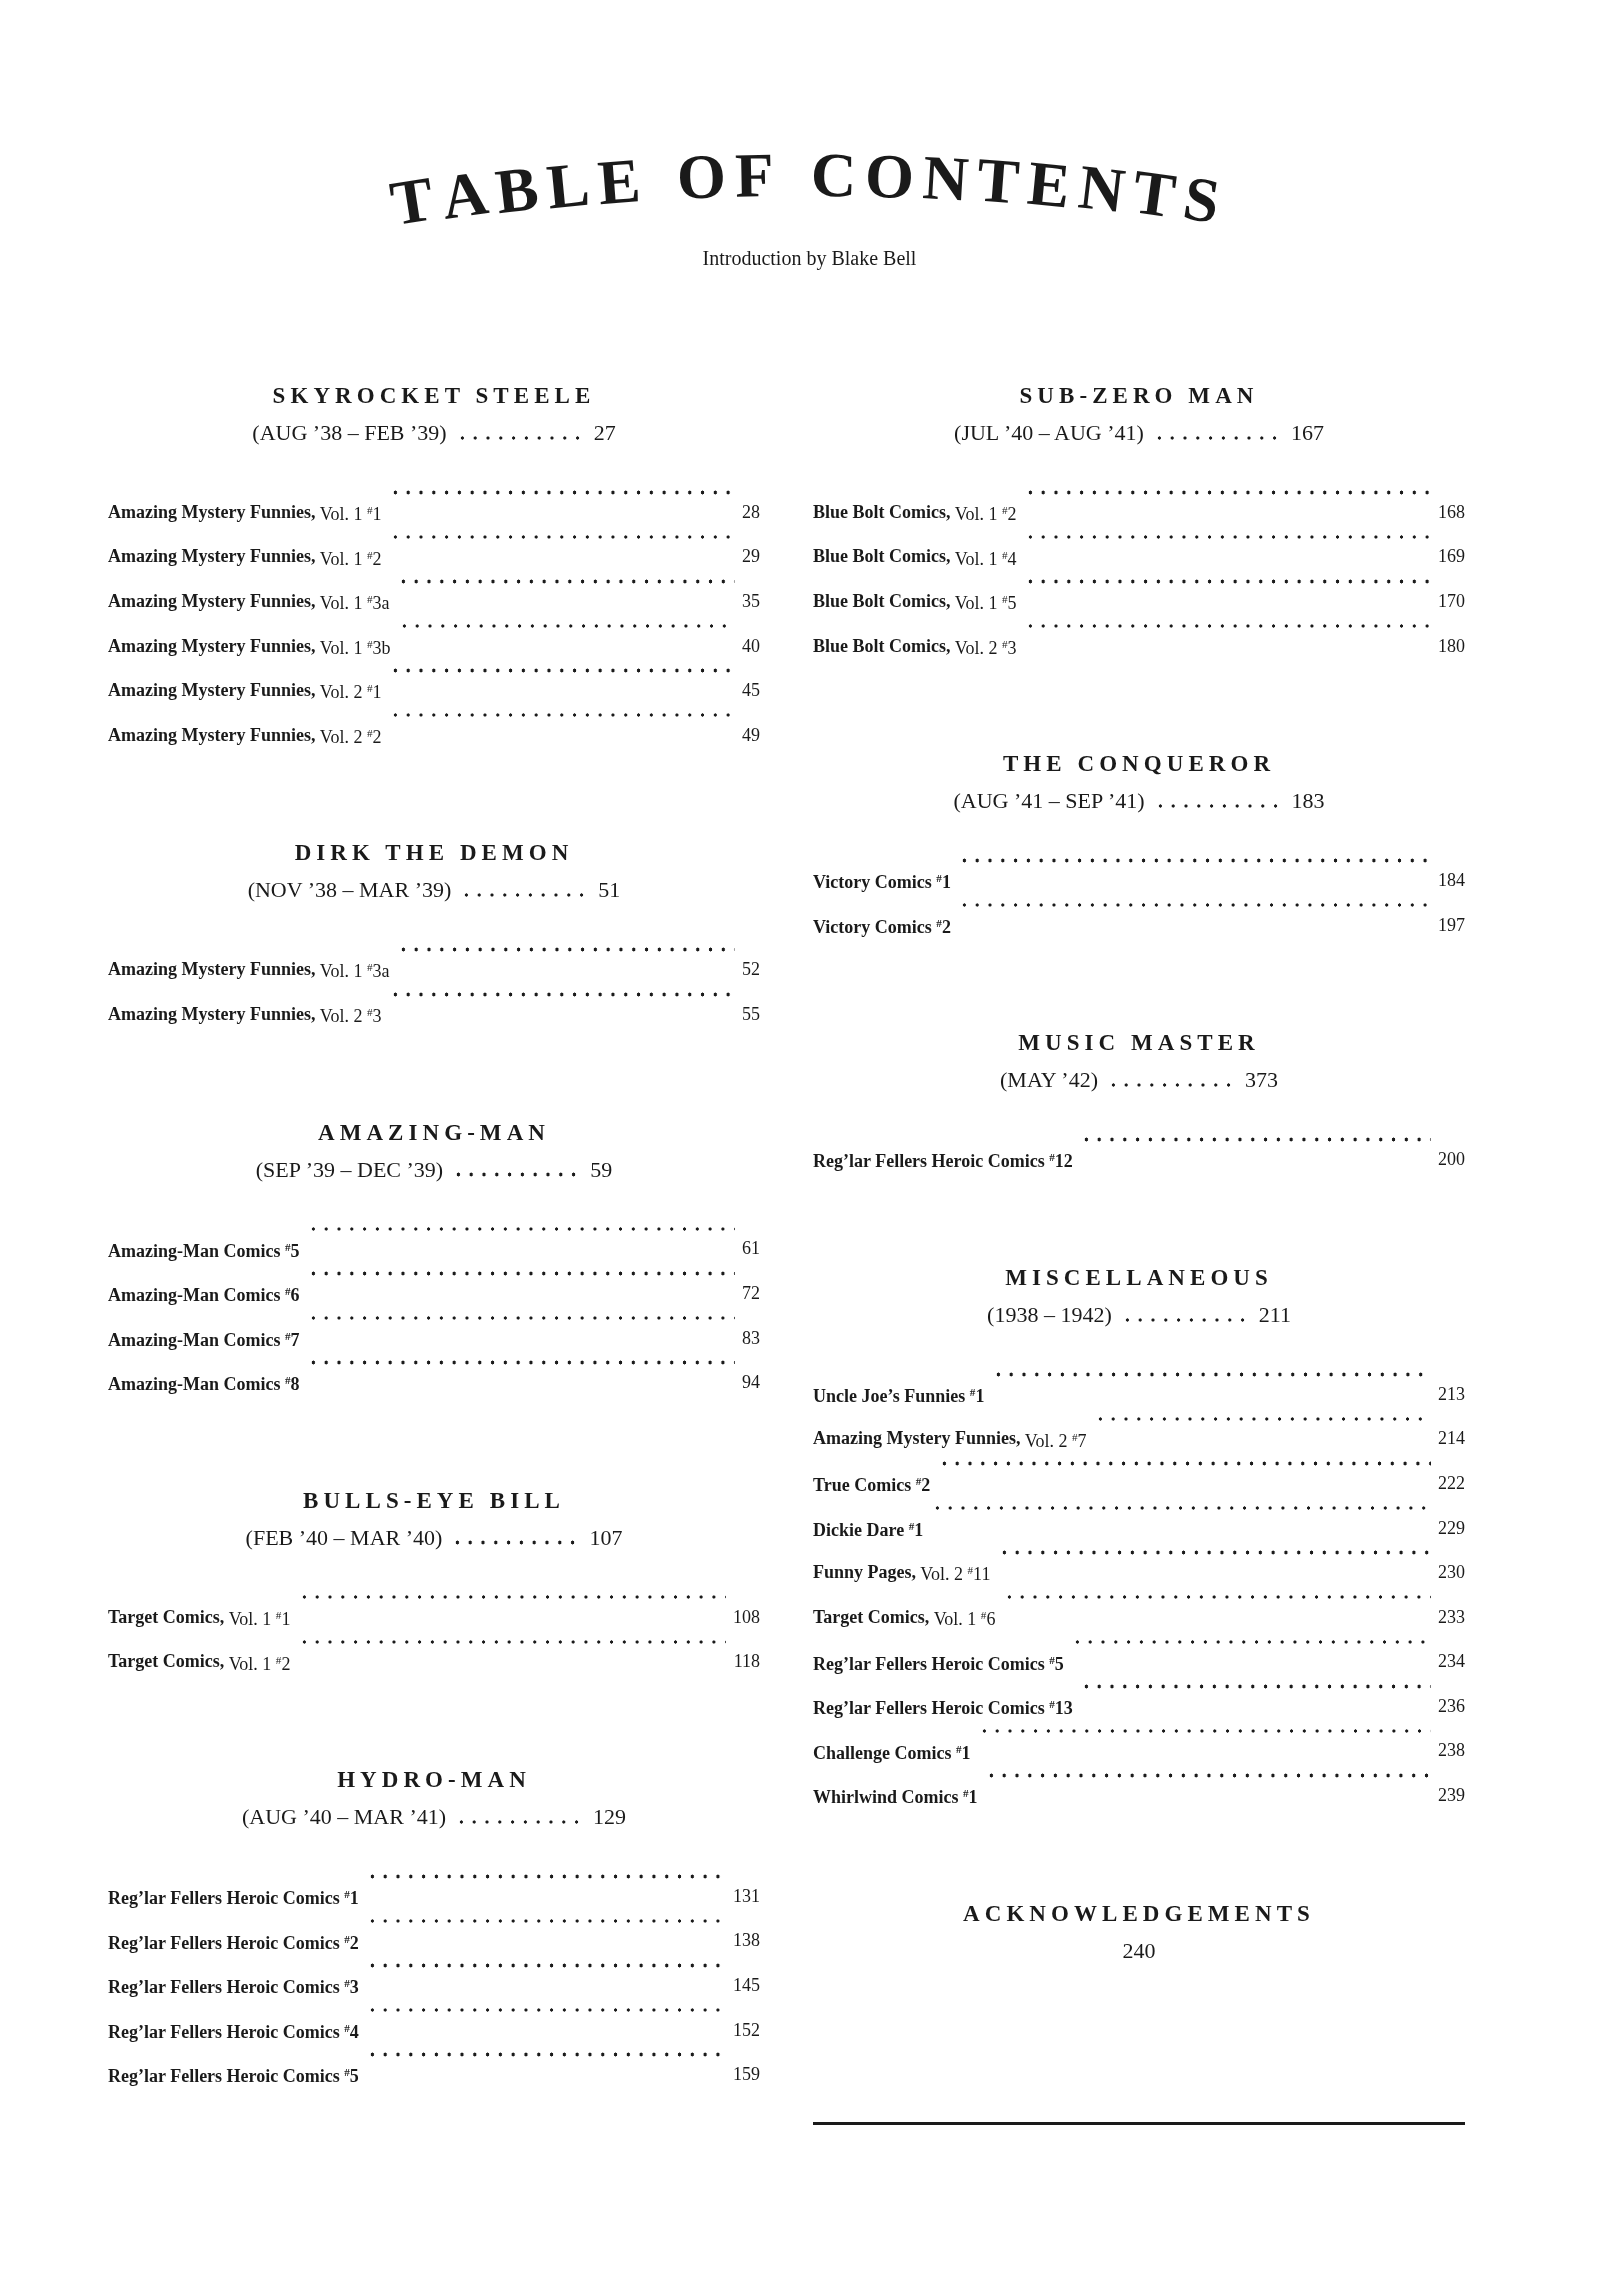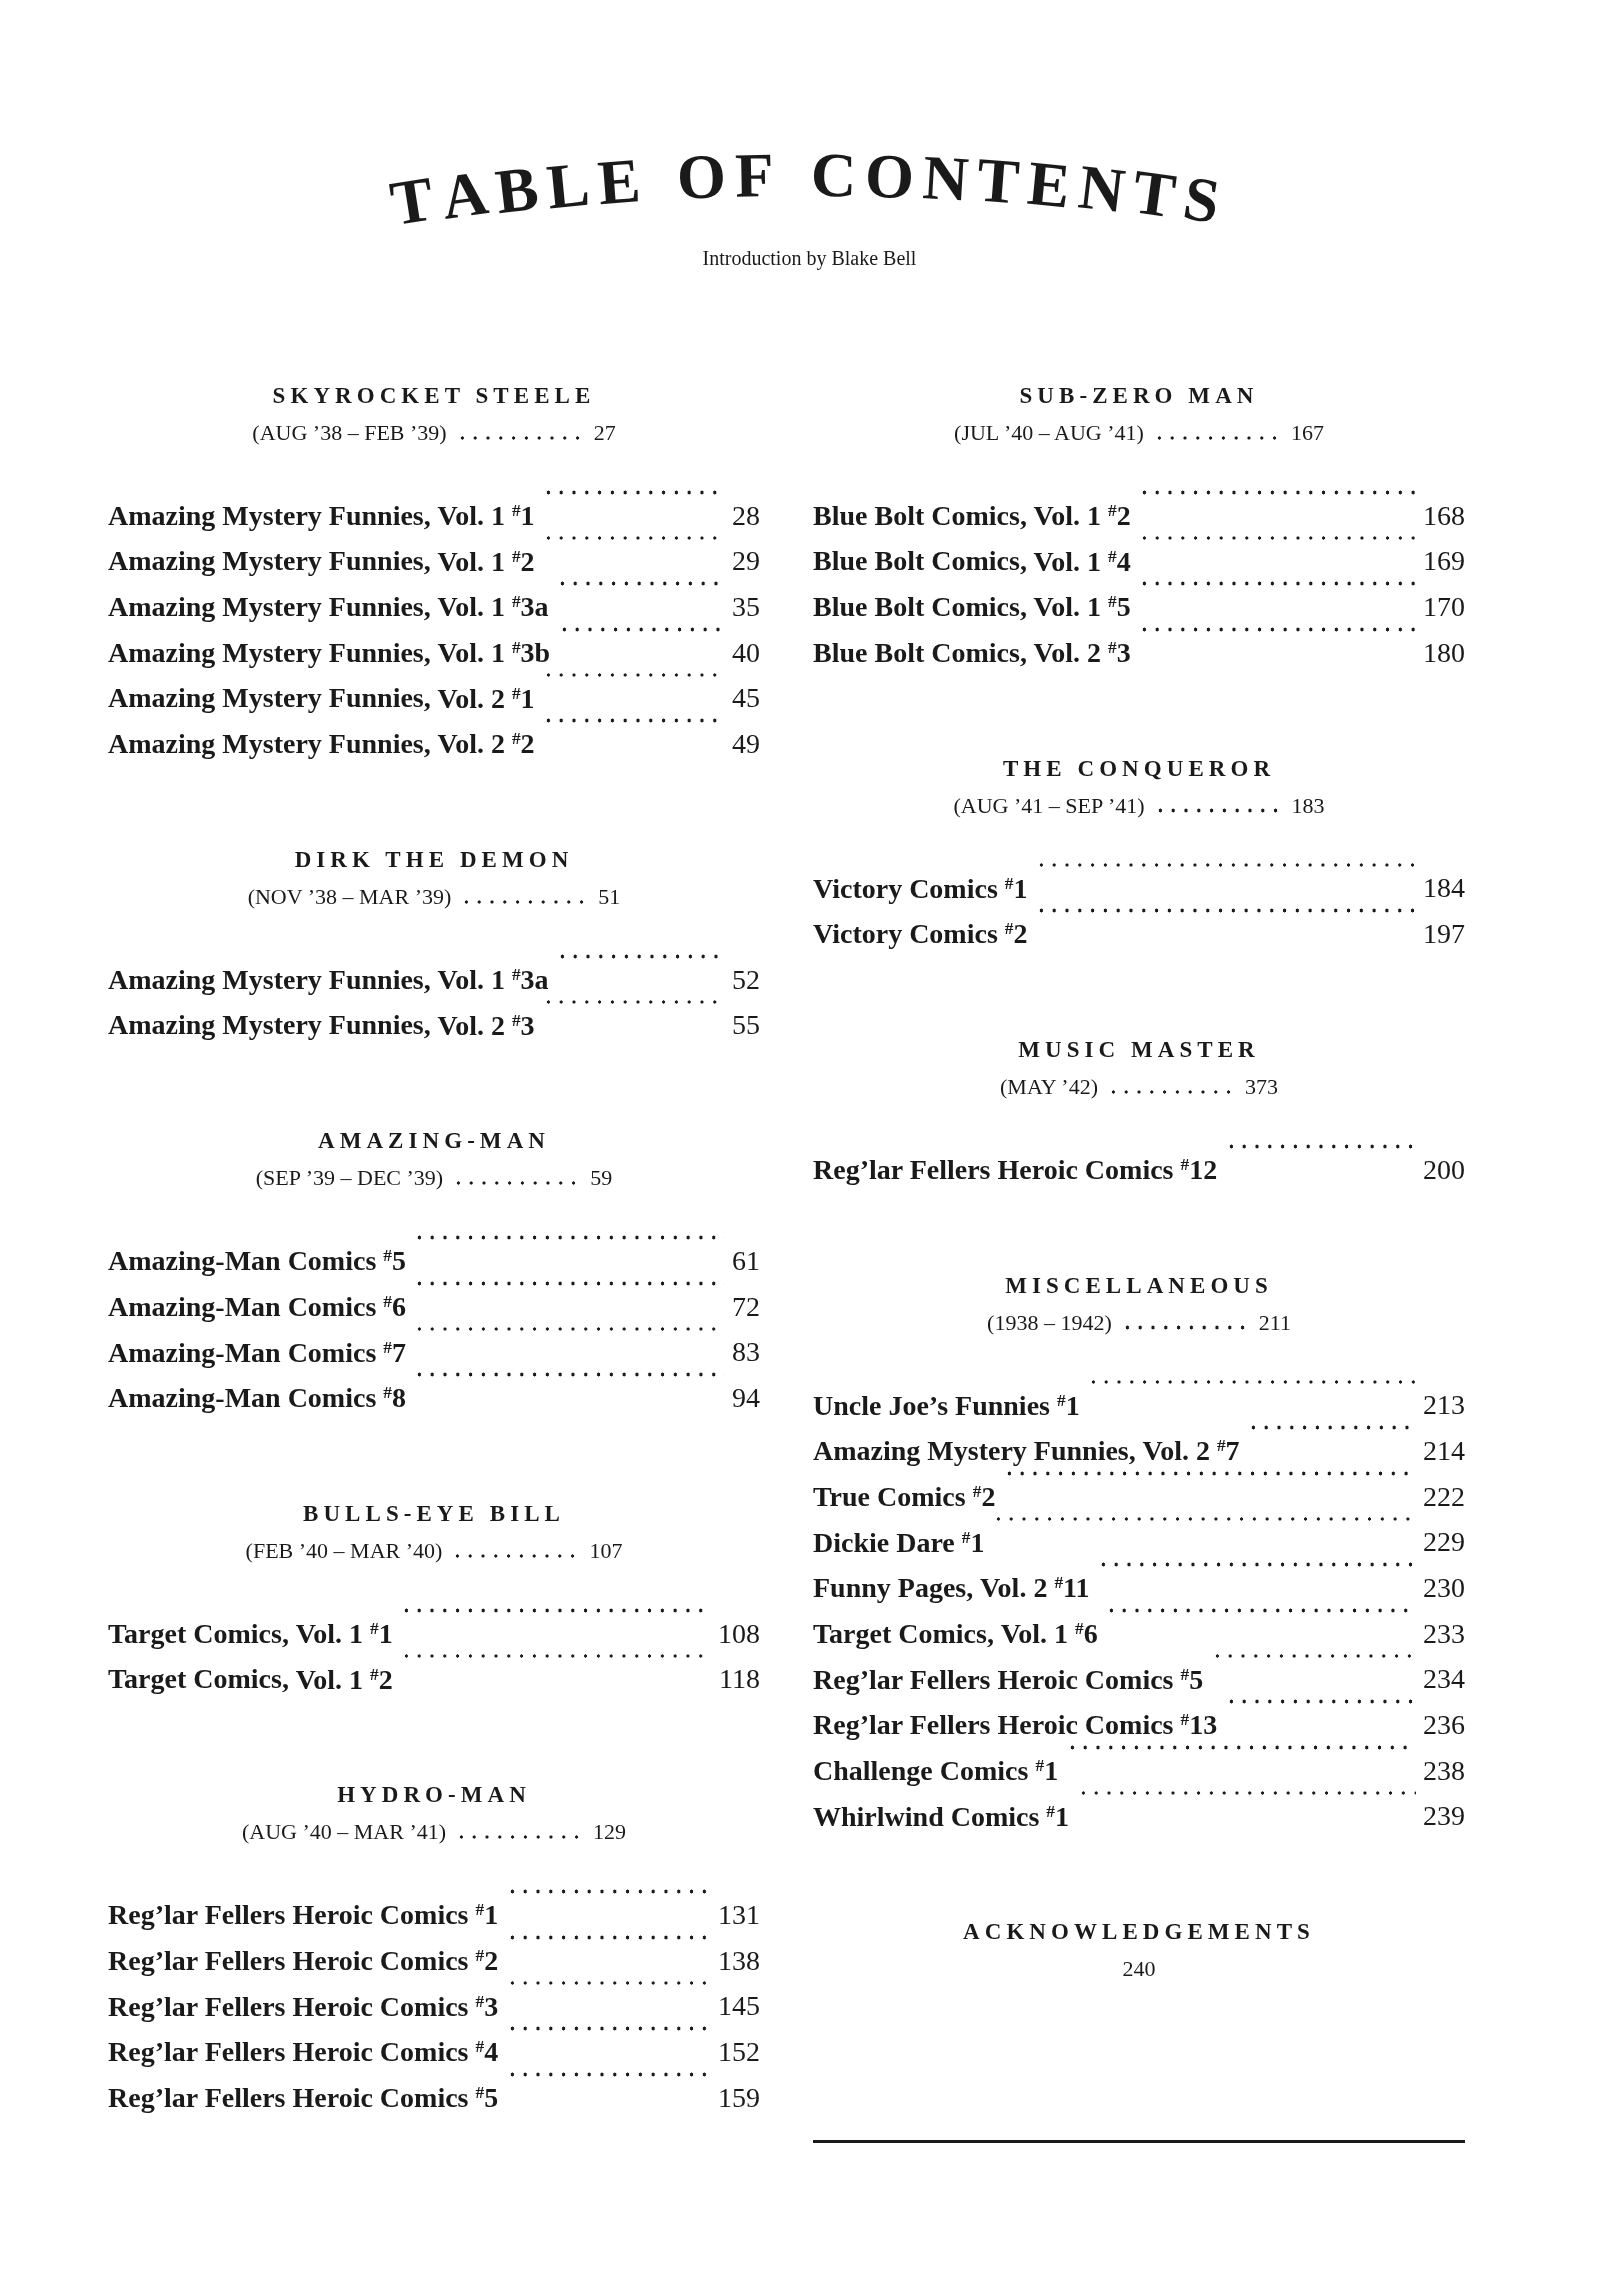--- a/index.html
+++ b/index.html
@@ -55,27 +55,27 @@
     height: 4.5px;
     margin: 0 9px;
     background-image: radial-gradient(circle, #1a1a1a 1.6px, transparent 2px);
     background-size: 12.8px 4.5px;
     background-repeat: repeat-x;
     background-position: 0 100%;
   }
   .entries { margin-top: 44px; }
   .entry {
     display: flex;
-    align-items: flex-end;
-    font-size: 28px;
+    align-items: center;
+    font-size: 18px;
     line-height: 41px;
     white-space: nowrap;
   }
   .entry .entry-title { font-weight: 700; }
-  .entry .entry-detail { margin-left: 0.24em; font-weight: bold; }
+  .entry .entry-detail { margin-left: 0.24em; }
   .entry .entry-leader {
     flex: 1 1 auto;
     min-width: 18px;
     height: 4.5px;
     margin: 0 7.5px;
     align-self: baseline;
     background-image: radial-gradient(circle, #1a1a1a 1.6px, transparent 2px);
     background-size: 12.8px 4.5px;
     background-repeat: repeat-x;
     background-position: 0 100%;

